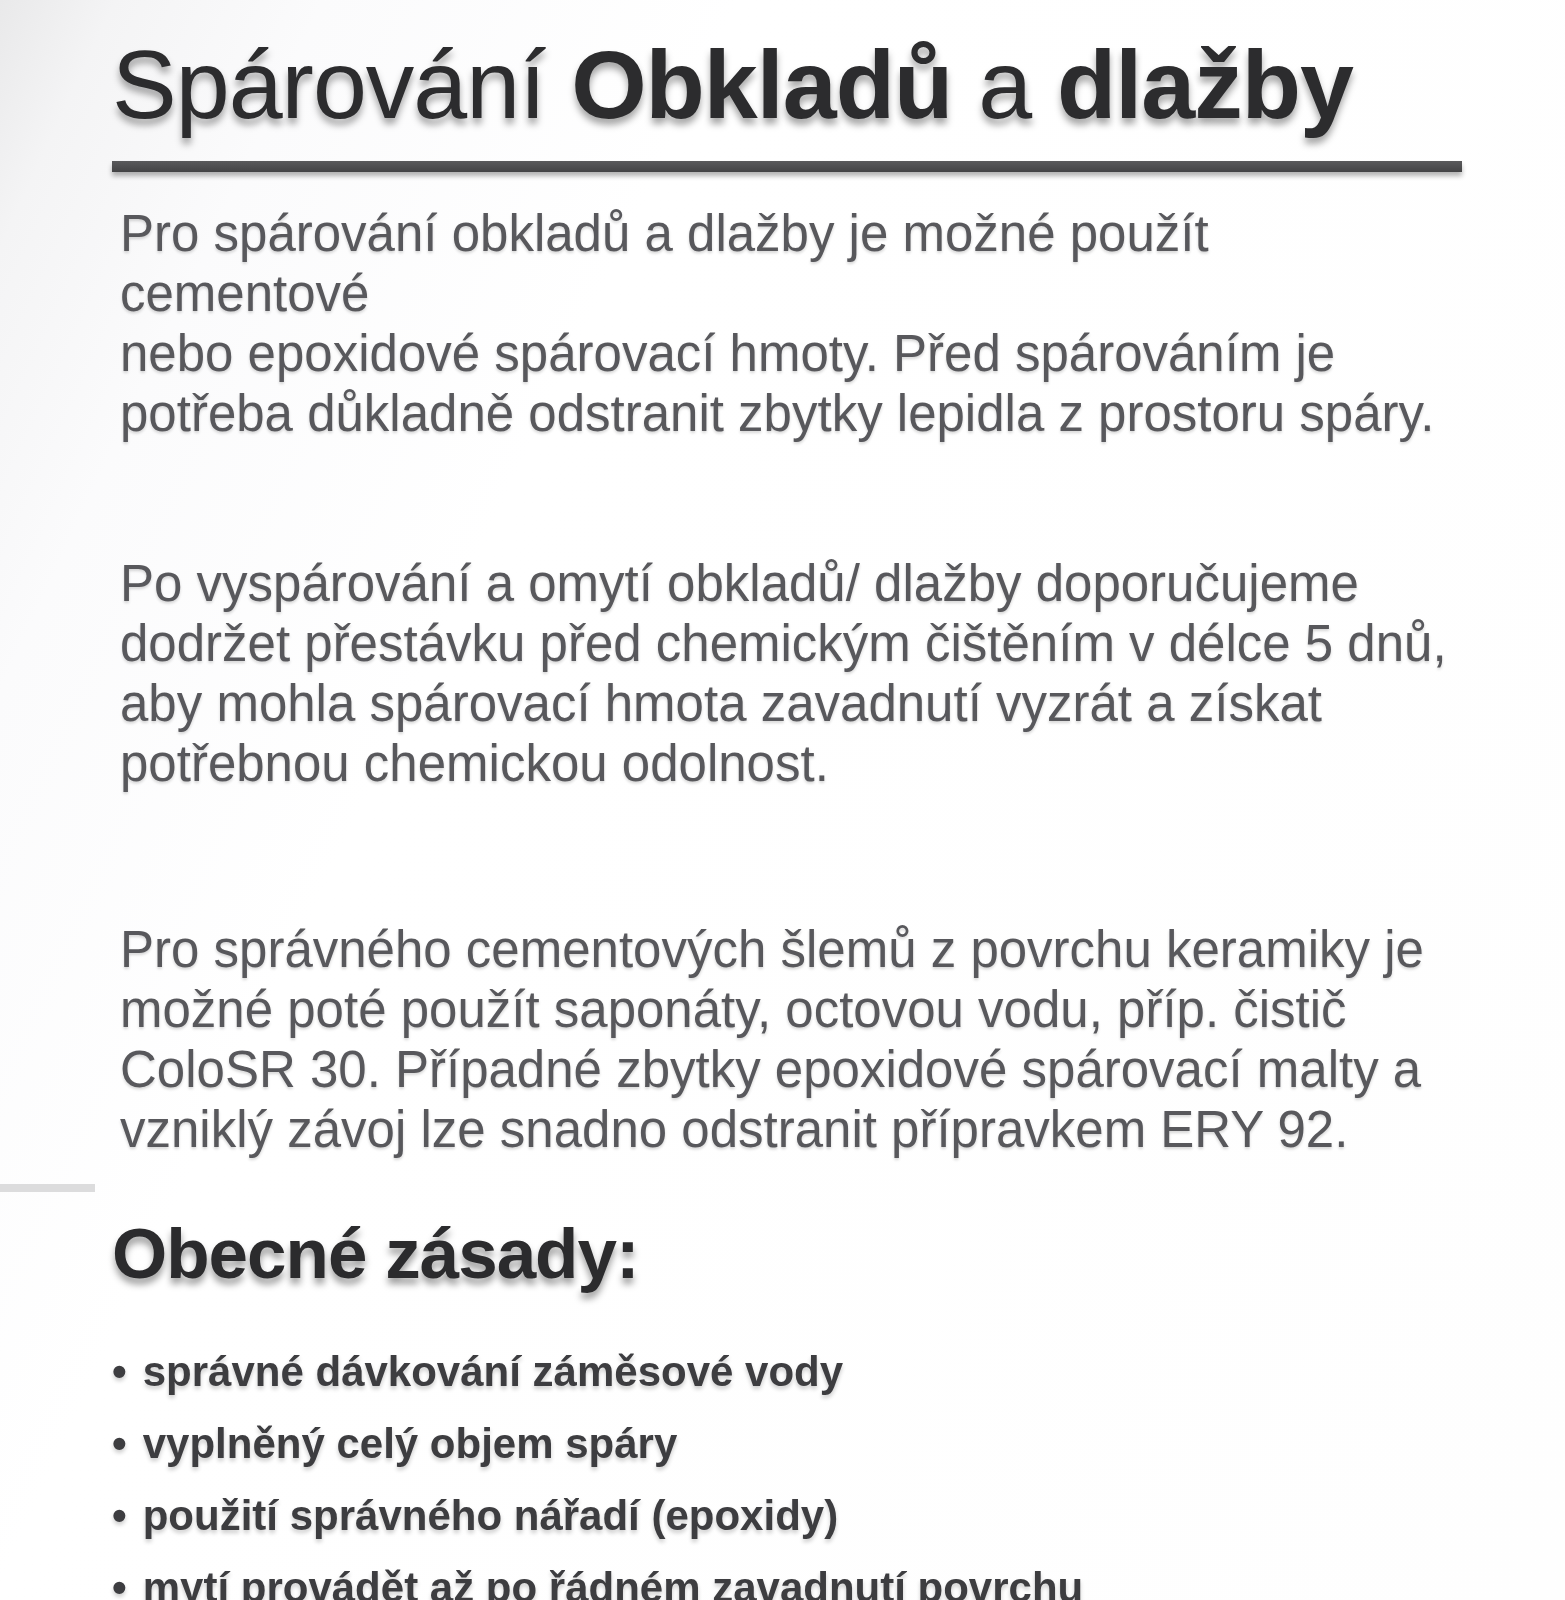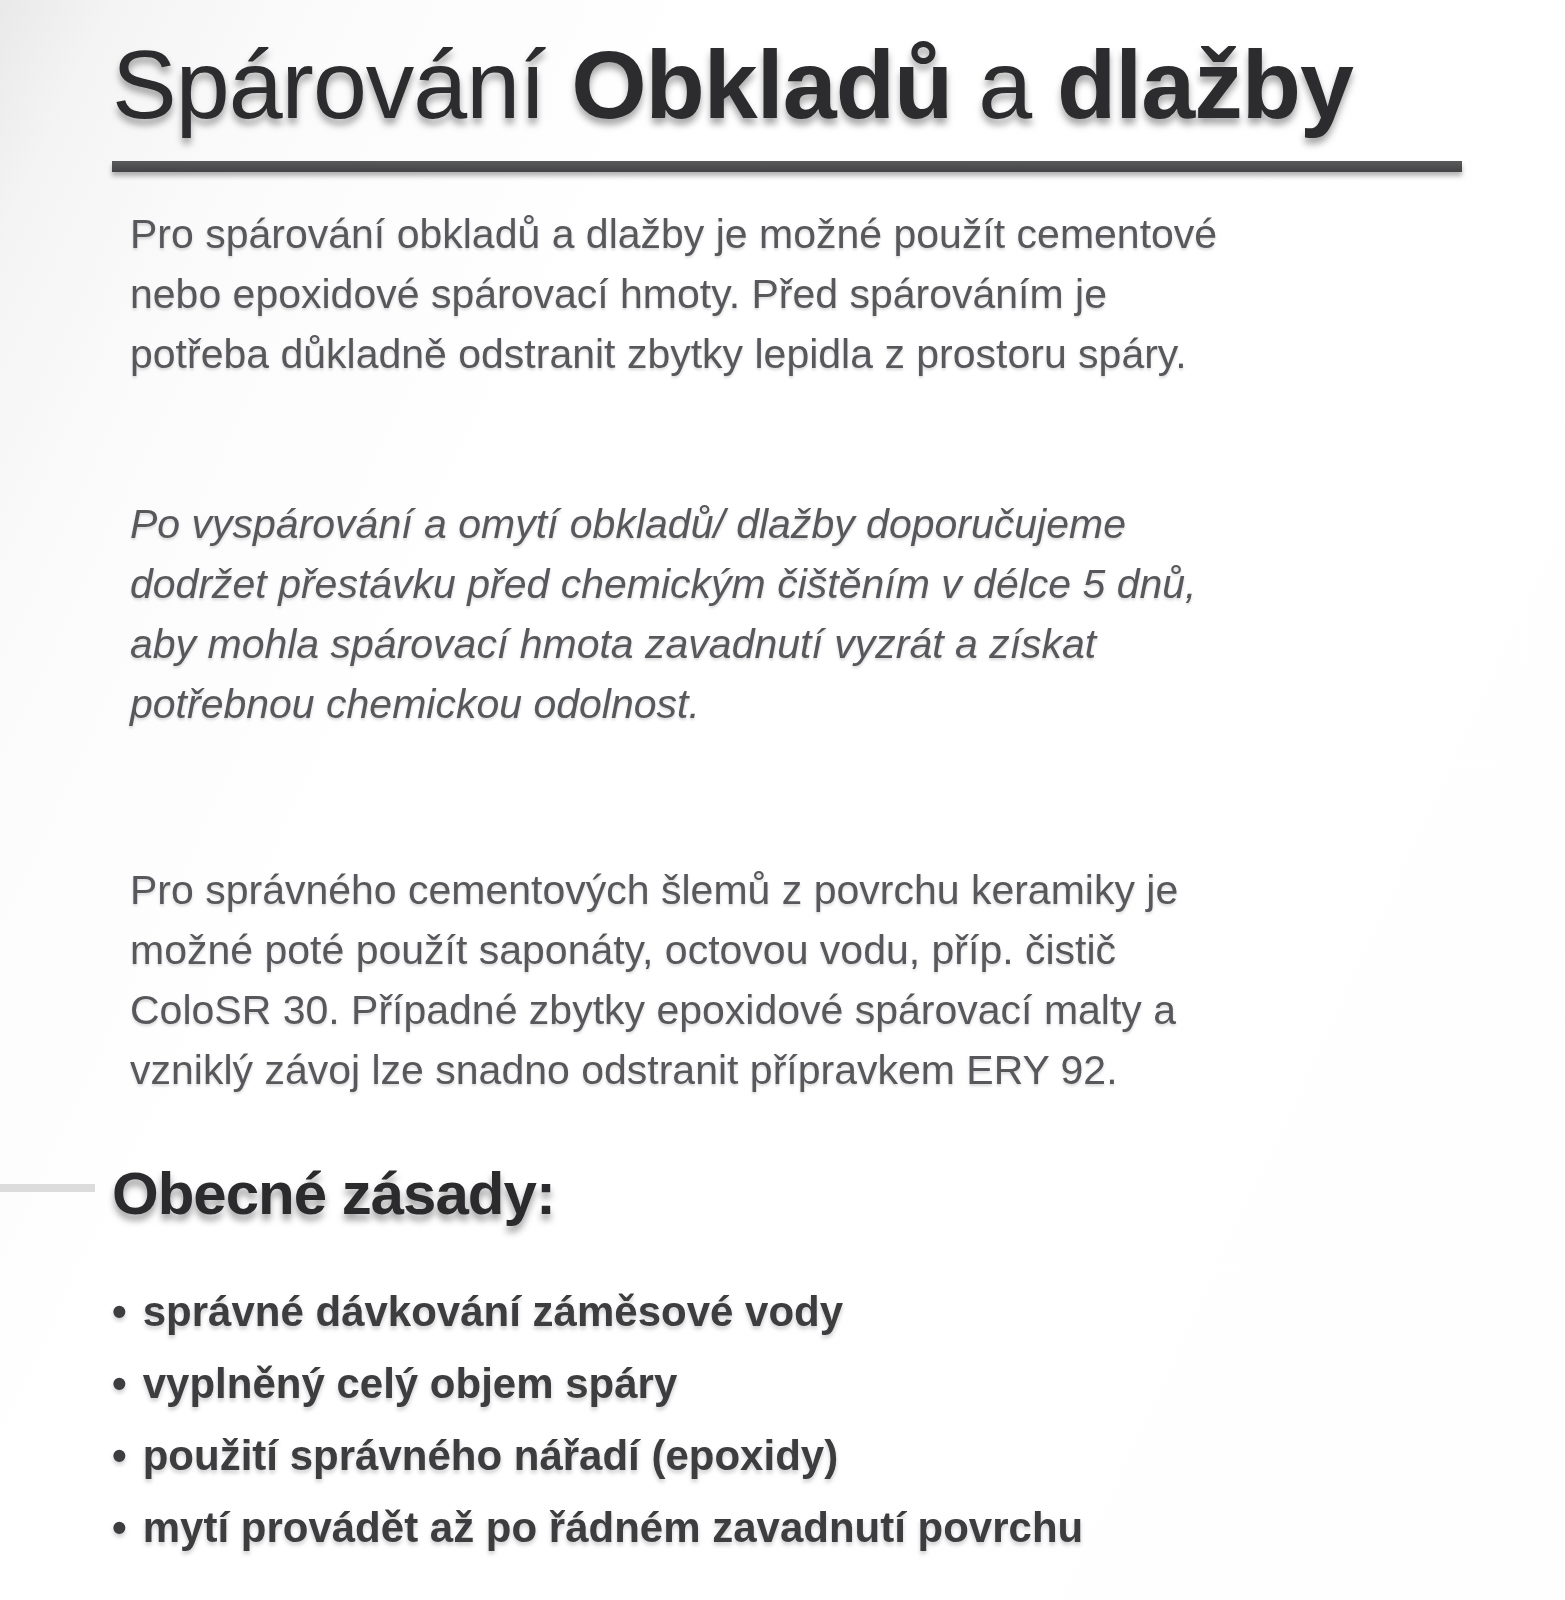--- a/index.html
+++ b/index.html
@@ -36,32 +36,32 @@
   }
   .doc-title .bold { font-weight: 700; }
   .rule {
     width: 1350px;
     height: 11px;
     margin-top: 19px;
     background: linear-gradient(#5a5a5c, #434345);
     box-shadow: 0 4px 5px rgba(0,0,0,0.30);
   }
   .para {
-    margin: 18px;
-    font-size: 41px;
+    margin: 8px;
+    font-size: 51px;
     line-height: 60px;
     color: #58585c;
     text-shadow: 0 2px 3px rgba(0,0,0,0.16);
   }
   .para-1 { margin-top: 32px; }
-  .para-2 { margin-top: 110px; font-style: italic; }
+  .para-2 { margin-top: 110px; }
   .para-3 { margin-top: 126px; }
   .section-heading {
     margin: 44px 0 0 0;
-    font-size: 60px;
+    font-size: 71px;
     line-height: 100px;
     font-weight: 800;
     letter-spacing: -1px;
     color: #2b2b2d;
     text-shadow: 0 6px 7px rgba(0,0,0,0.38);
     white-space: nowrap;
   }
   .bullet-list {
     list-style: none;
     margin: 32px 0 0 0;

